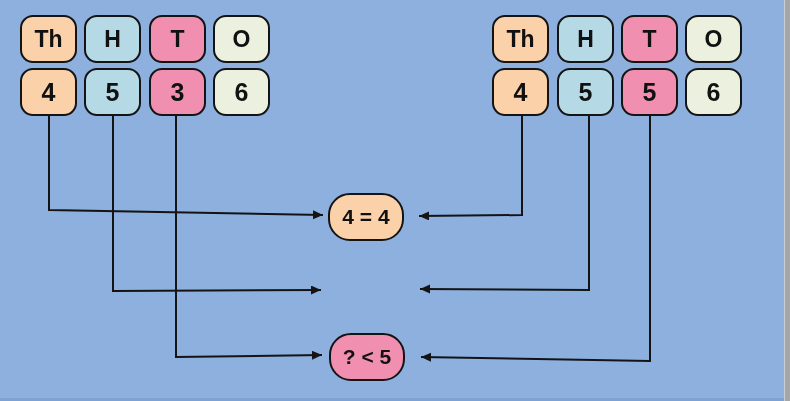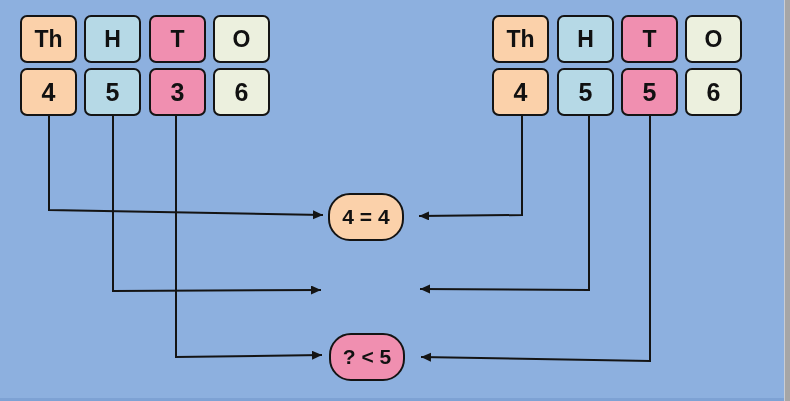--- a/index.html
+++ b/index.html
@@ -16,21 +16,21 @@
   }
   .bottom-strip{
     position:absolute;left:0;bottom:0;width:785px;height:3px;
     background:#7EA2D4;
   }
   .pv-box{
     position:absolute;
     width:57px;height:48px;
     box-sizing:border-box;
     border:2.5px solid #141414;
-    border-radius:7px;
+    border-radius:13px;
     display:flex;align-items:center;justify-content:center;
     font-weight:bold;color:#111;
   }
   .label-box{font-size:23px;}
   .digit-box{font-size:25px;}
   .cmp-box{
     position:absolute;
     width:76px;height:48px;
     box-sizing:border-box;
     border:2.5px solid #141414;

